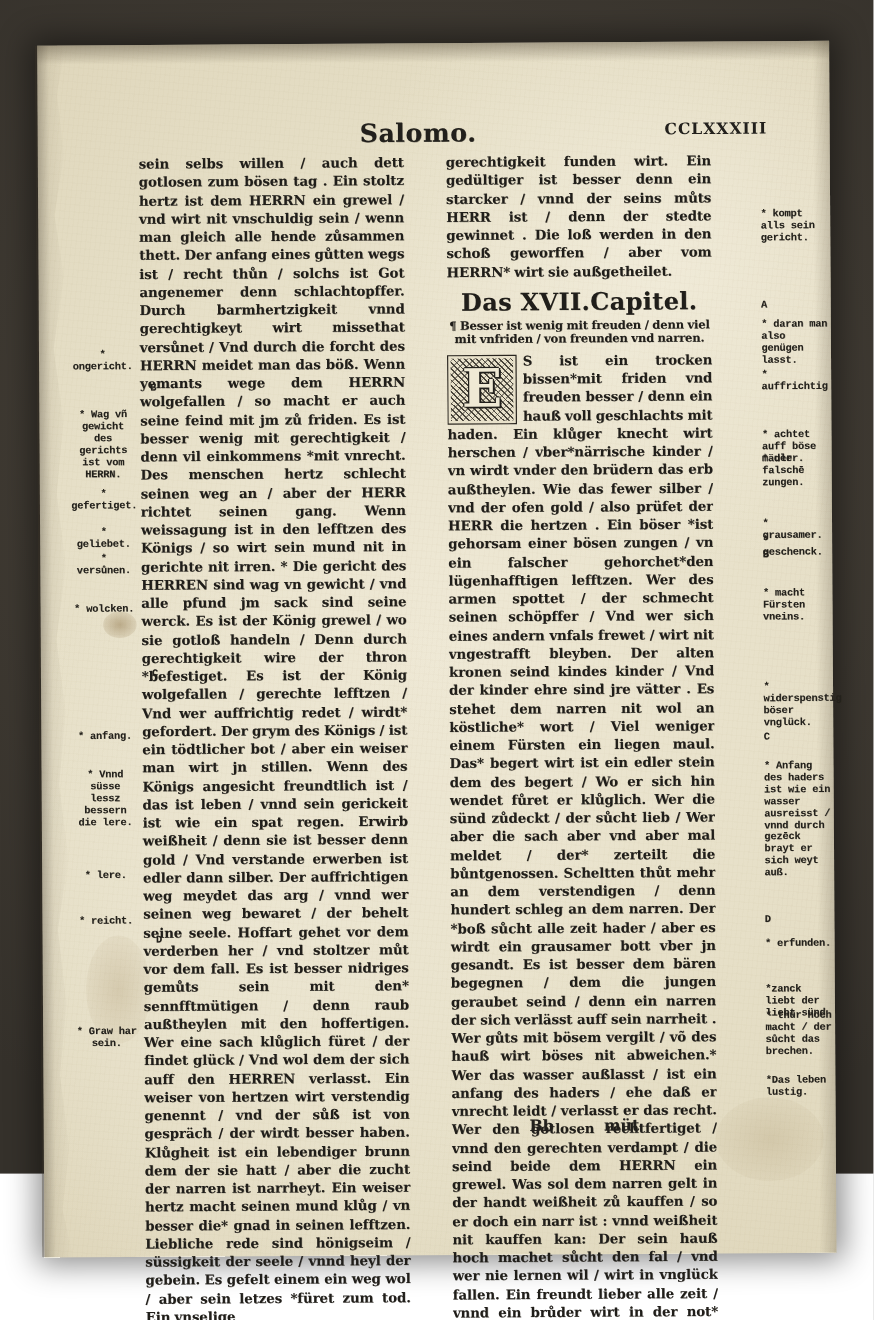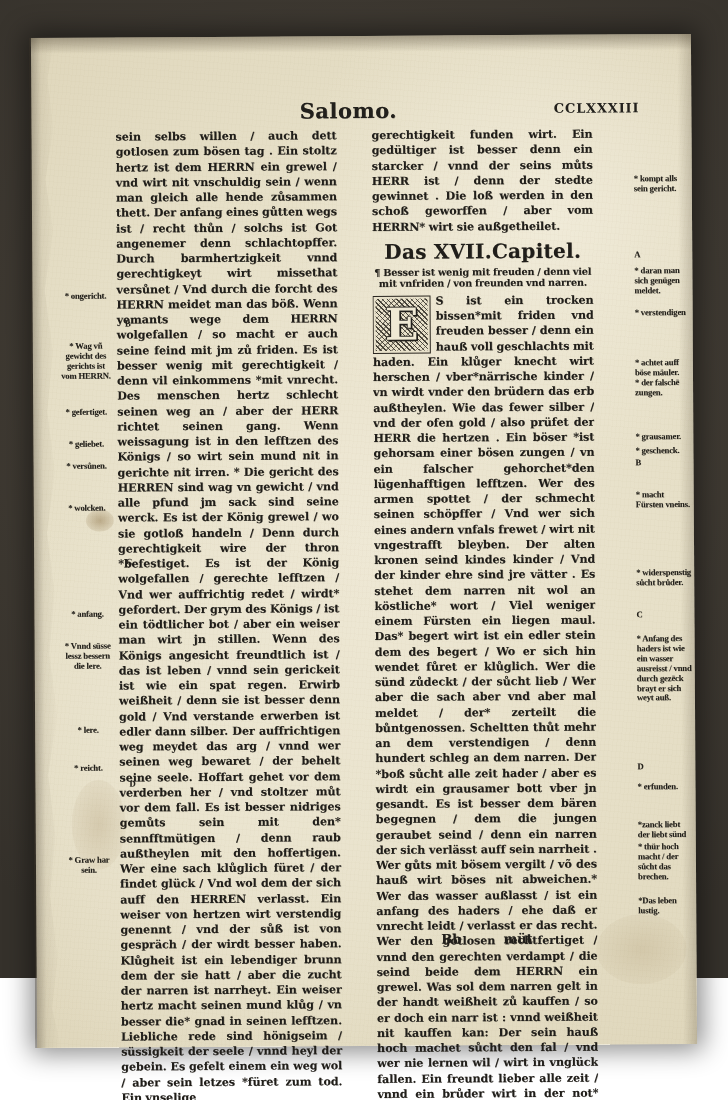--- a/index.html
+++ b/index.html
@@ -199,21 +199,21 @@
     font-family: "DejaVu Serif", serif;
     font-size: 17px;
     font-weight: 700;
     color: #201e1a;
     text-shadow: 0.4px 0.3px 0 rgba(40,34,26,0.55);
   }
 
   
   .margin-note {
     position: absolute;
-    font-family: Liberation Serif, serif;
+    font-family: Liberation Mono, monospace;
     font-size: 8.6px;
     line-height: 9.9px;
     font-weight: 600;
     color: #23211c;
     letter-spacing: -0.15px;
     text-shadow: 0.3px 0.2px 0 rgba(45,38,28,0.4);
   }
   .mn-left  { width: 54px; left: 26px; text-align: center; }
   .mn-right { width: 56px; left: 602px; text-align: left; }
 
@@ -293,29 +293,29 @@
       <div class="margin-note mn-left sig-letter" style="top:520px;left:68px">C</div>
       <div class="margin-note mn-left" style="top:572px">* anfang.</div>
       <div class="margin-note mn-left" style="top:604px">* Vnnd süsse lessz bessern die lere.</div>
       <div class="margin-note mn-left" style="top:688px">* lere.</div>
       <div class="margin-note mn-left" style="top:726px">* reicht.</div>
       <div class="margin-note mn-left sig-letter" style="top:742px;left:70px">D</div>
       <div class="margin-note mn-left" style="top:818px">* Graw har sein.</div>
 
       <div class="margin-note mn-right" style="top:140px">* kompt alls sein gericht.</div>
       <div class="margin-note mn-right sig-letter" style="top:216px">A</div>
-      <div class="margin-note mn-right" style="top:232px">* daran man sich genügen meldet.</div>
-      <div class="margin-note mn-right" style="top:274px">* verstendigen</div>
+      <div class="margin-note mn-right" style="top:232px">* daran man also genügen lasst.</div>
+      <div class="margin-note mn-right" style="top:274px">* auffrichtig</div>
       <div class="margin-note mn-right" style="top:324px">* achtet auff böse mäuler.</div>
       <div class="margin-note mn-right" style="top:344px">* der falschē zungen.</div>
       <div class="margin-note mn-right" style="top:398px">* grausamer.</div>
       <div class="margin-note mn-right" style="top:412px">* geschenck.</div>
       <div class="margin-note mn-right sig-letter" style="top:424px">B</div>
       <div class="margin-note mn-right" style="top:456px">* macht Fürsten vneins.</div>
-      <div class="margin-note mn-right" style="top:534px">* widerspenstig sůcht brůder.</div>
+      <div class="margin-note mn-right" style="top:534px">* widerspenstig böser vnglück.</div>
       <div class="margin-note mn-right sig-letter" style="top:576px">C</div>
       <div class="margin-note mn-right" style="top:600px">* Anfang des haders ist wie ein wasser ausreisst / vnnd durch gezēck brayt er sich weyt auß.</div>
       <div class="margin-note mn-right sig-letter" style="top:728px">D</div>
       <div class="margin-note mn-right" style="top:748px">* erfunden.</div>
       <div class="margin-note mn-right" style="top:786px">*zanck liebt der liebt sünd</div>
       <div class="margin-note mn-right" style="top:808px">* thür hoch macht / der sůcht das brechen.</div>
       <div class="margin-note mn-right" style="top:862px">*Das leben lustig.</div>
 
       <div class="bottom-line">
         <span>Bb</span>

